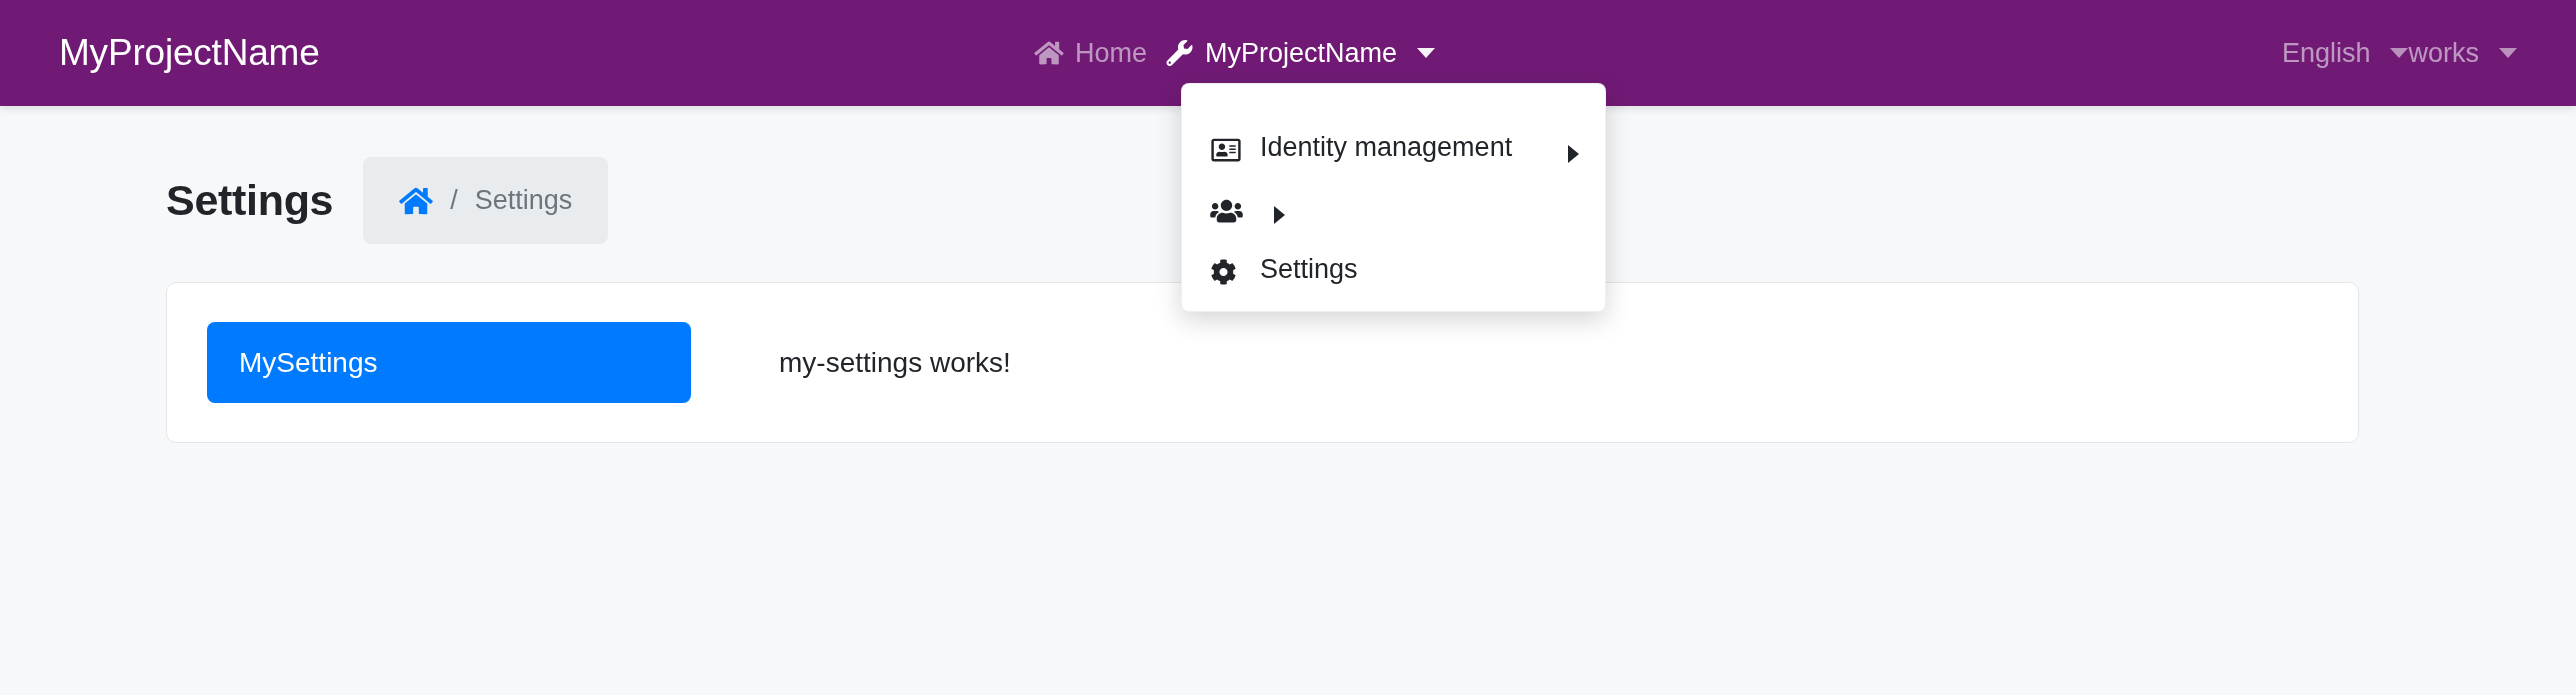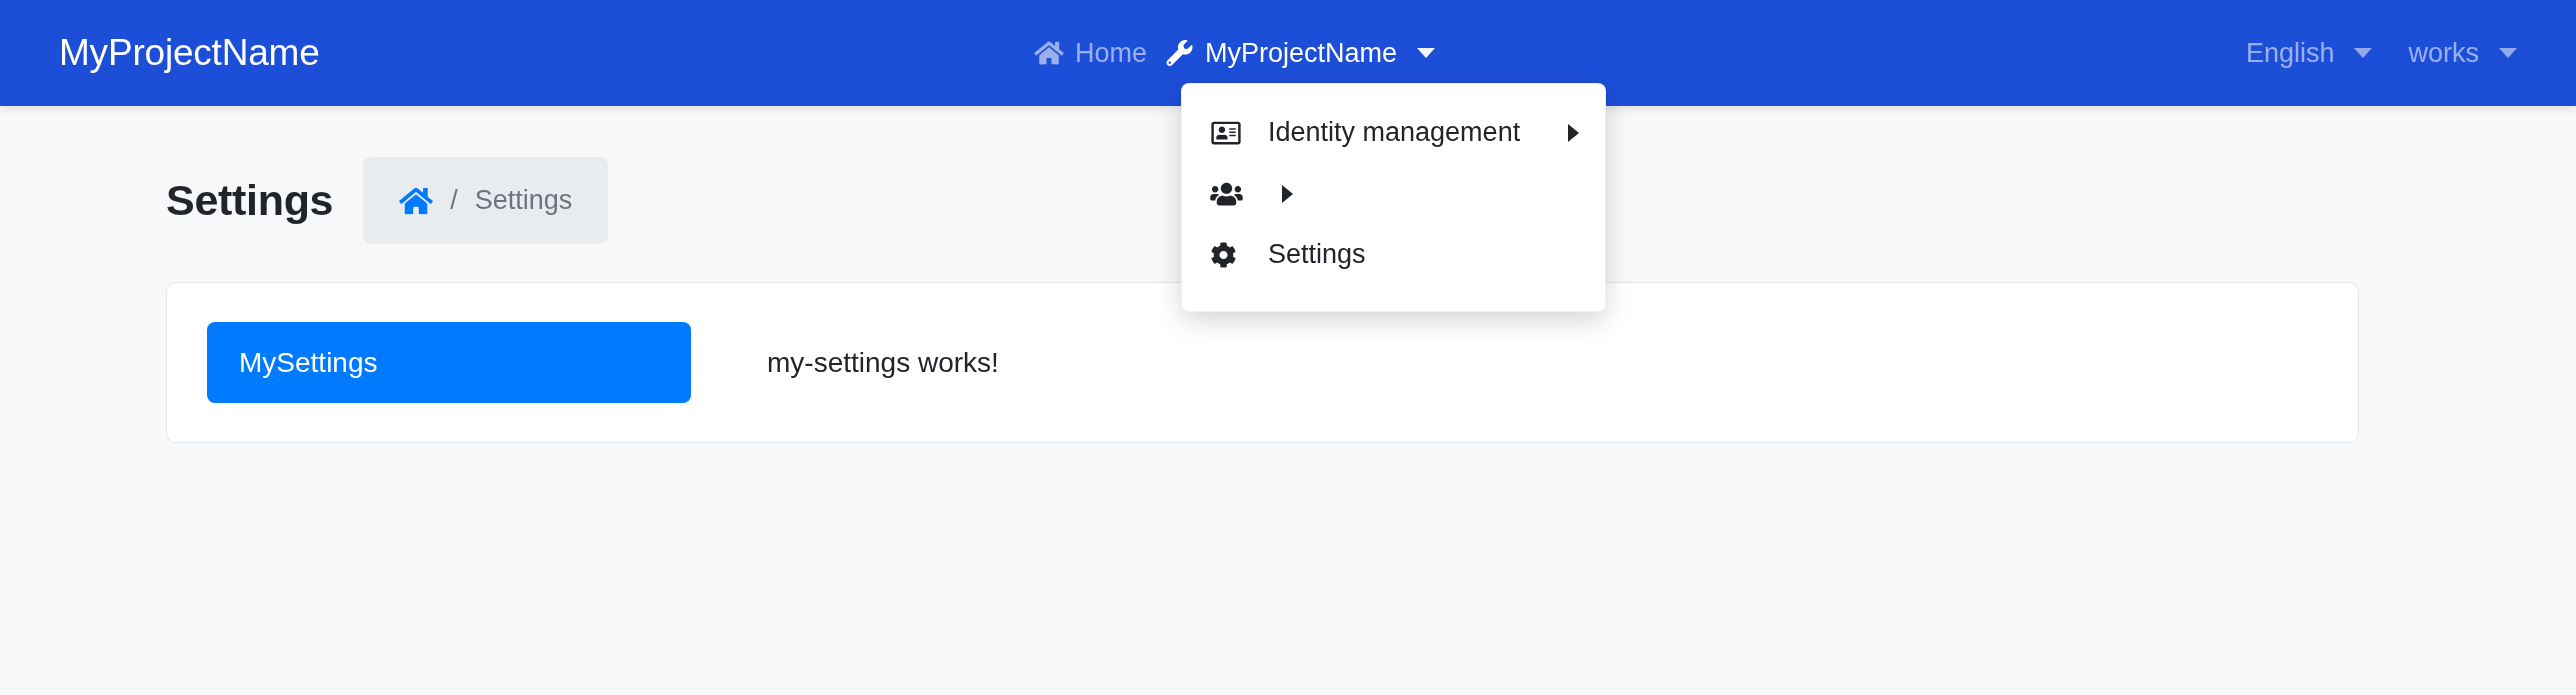--- a/index.html
+++ b/index.html
@@ -10,21 +10,21 @@
     background: #f7f8f9;
     font-family: "Liberation Sans", sans-serif;
     -webkit-font-smoothing: antialiased;
     overflow: hidden;
   }
 
   
   .navbar {
     position: relative;
     height: 106px;
-    background: #1d4ed8;
+    background: #701a75;
     display: flex;
     align-items: center;
     padding: 0 59px;
     box-shadow: 0 3px 8px rgba(0,0,0,0.10);
     z-index: 30;
   }
 
   .brand {
     color: #ffffff;
     font-size: 37px;
@@ -67,48 +67,46 @@
     opacity: .95;
   }
 
   .nav-right {
     position: absolute;
     right: 59px;
     top: 0;
     height: 106px;
     display: flex;
     align-items: center;
-    gap: 36px;
   }
   .nav-right .nav-link { color: rgba(255,255,255,0.55); }
 
   
   .dropdown-menu {
     position: absolute;
     left: 1181px;
     top: 83px;
     width: 425px;
     background: #ffffff;
     border: 1px solid rgba(0,0,0,0.06);
     border-radius: 8px;
     box-shadow: 0 8px 26px rgba(0,0,0,0.17);
     padding: 18px 0 26px 0;
     z-index: 40;
   }
 
   .dd-item {
     display: flex;
-    align-items: center;
+    align-items: flex-end;
     height: 61px;
     padding: 0 26px 0 28px;
     cursor: pointer;
     color: #212529;
     font-size: 27px;
     white-space: nowrap;
-    gap: 8px;
   }
   .dd-ico {
     width: 36px;
     display: flex;
     align-items: center;
     margin-right: 14px;
   }
   .dd-ico svg { fill: #212529; display: block; }
   .dd-label { flex: 1; }
   .caret-right {
@@ -152,21 +150,21 @@
   .card {
     margin: 38px 0 0 166px;
     width: 2193px;
     height: 161px;
     background: #ffffff;
     border: 1px solid #e3e6ea;
     border-radius: 10px;
     display: flex;
     align-items: center;
     padding: 0 40px;
-    gap: 0;
+    gap: 12px;
   }
 
   .my-settings-btn {
     width: 484px;
     height: 81px;
     background: #007bff;
     border: none;
     border-radius: 8px;
     color: #ffffff;
     font-size: 28px;

